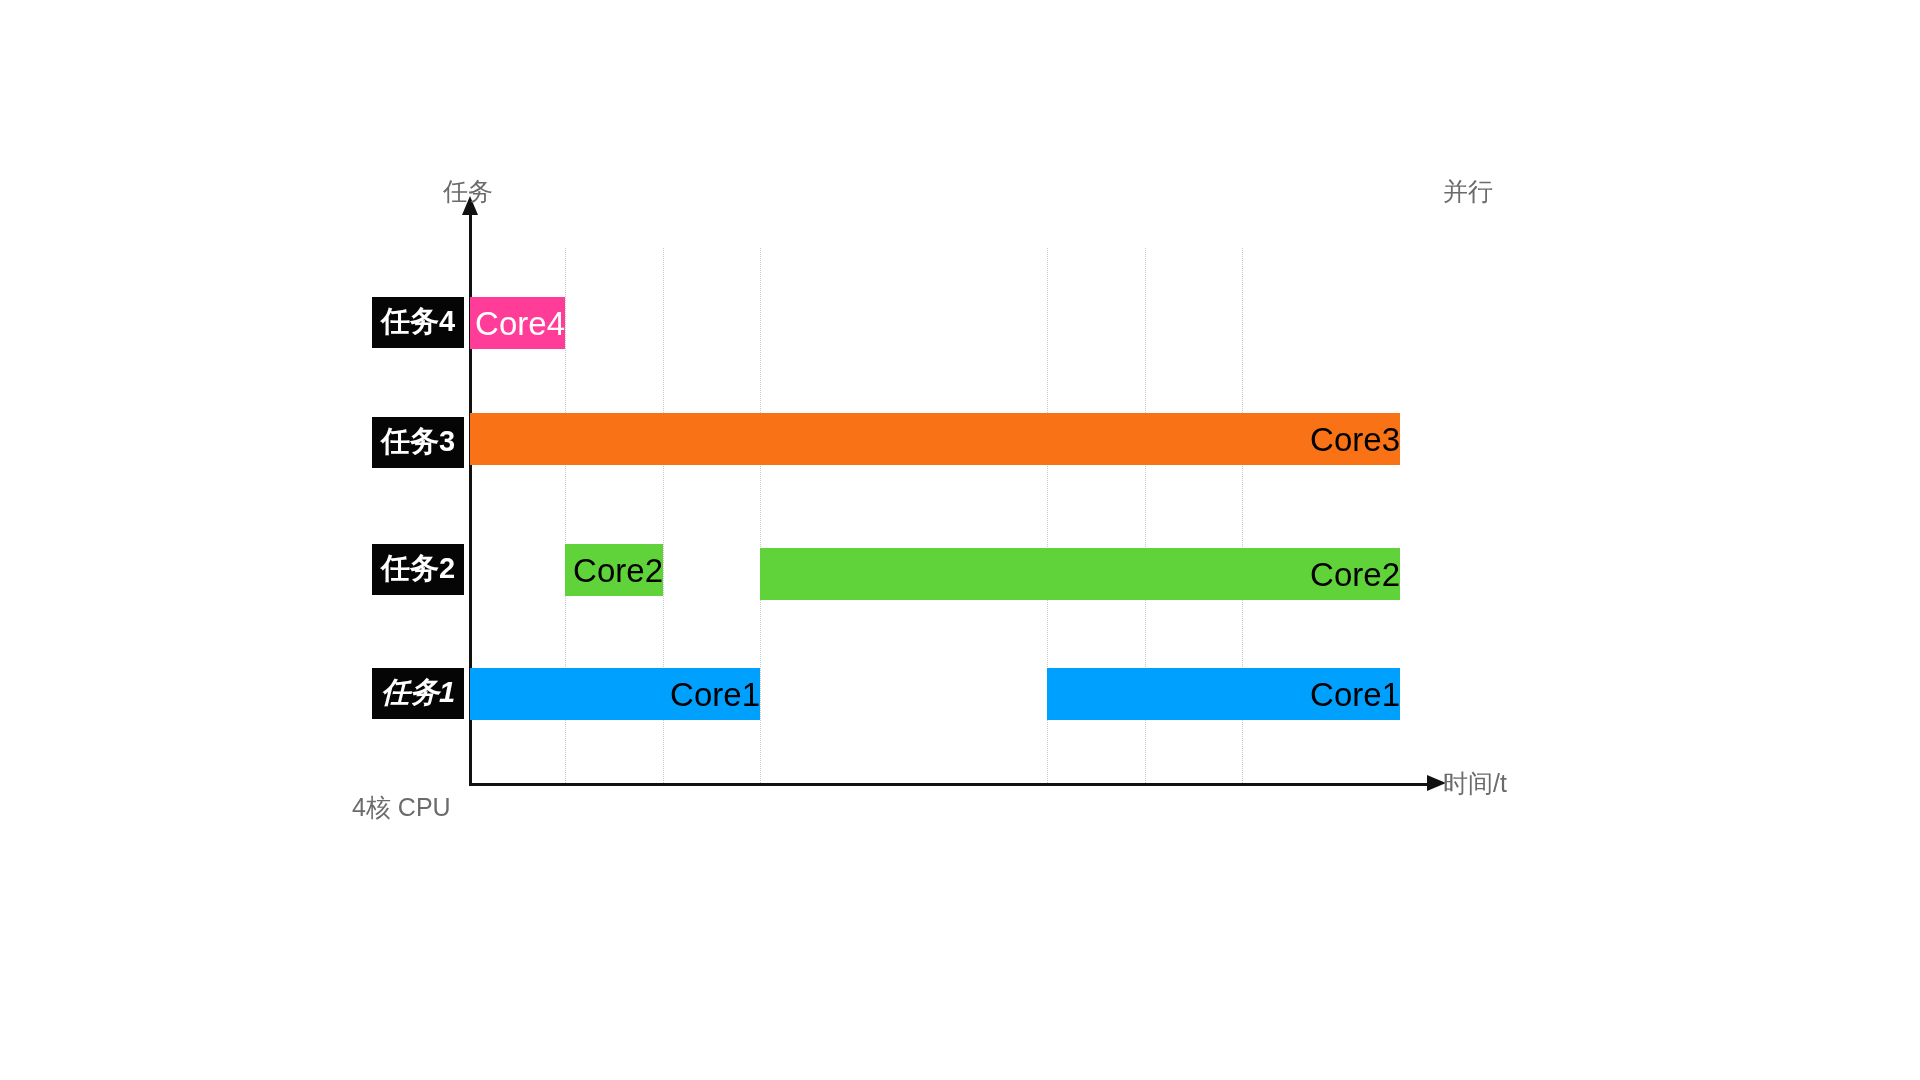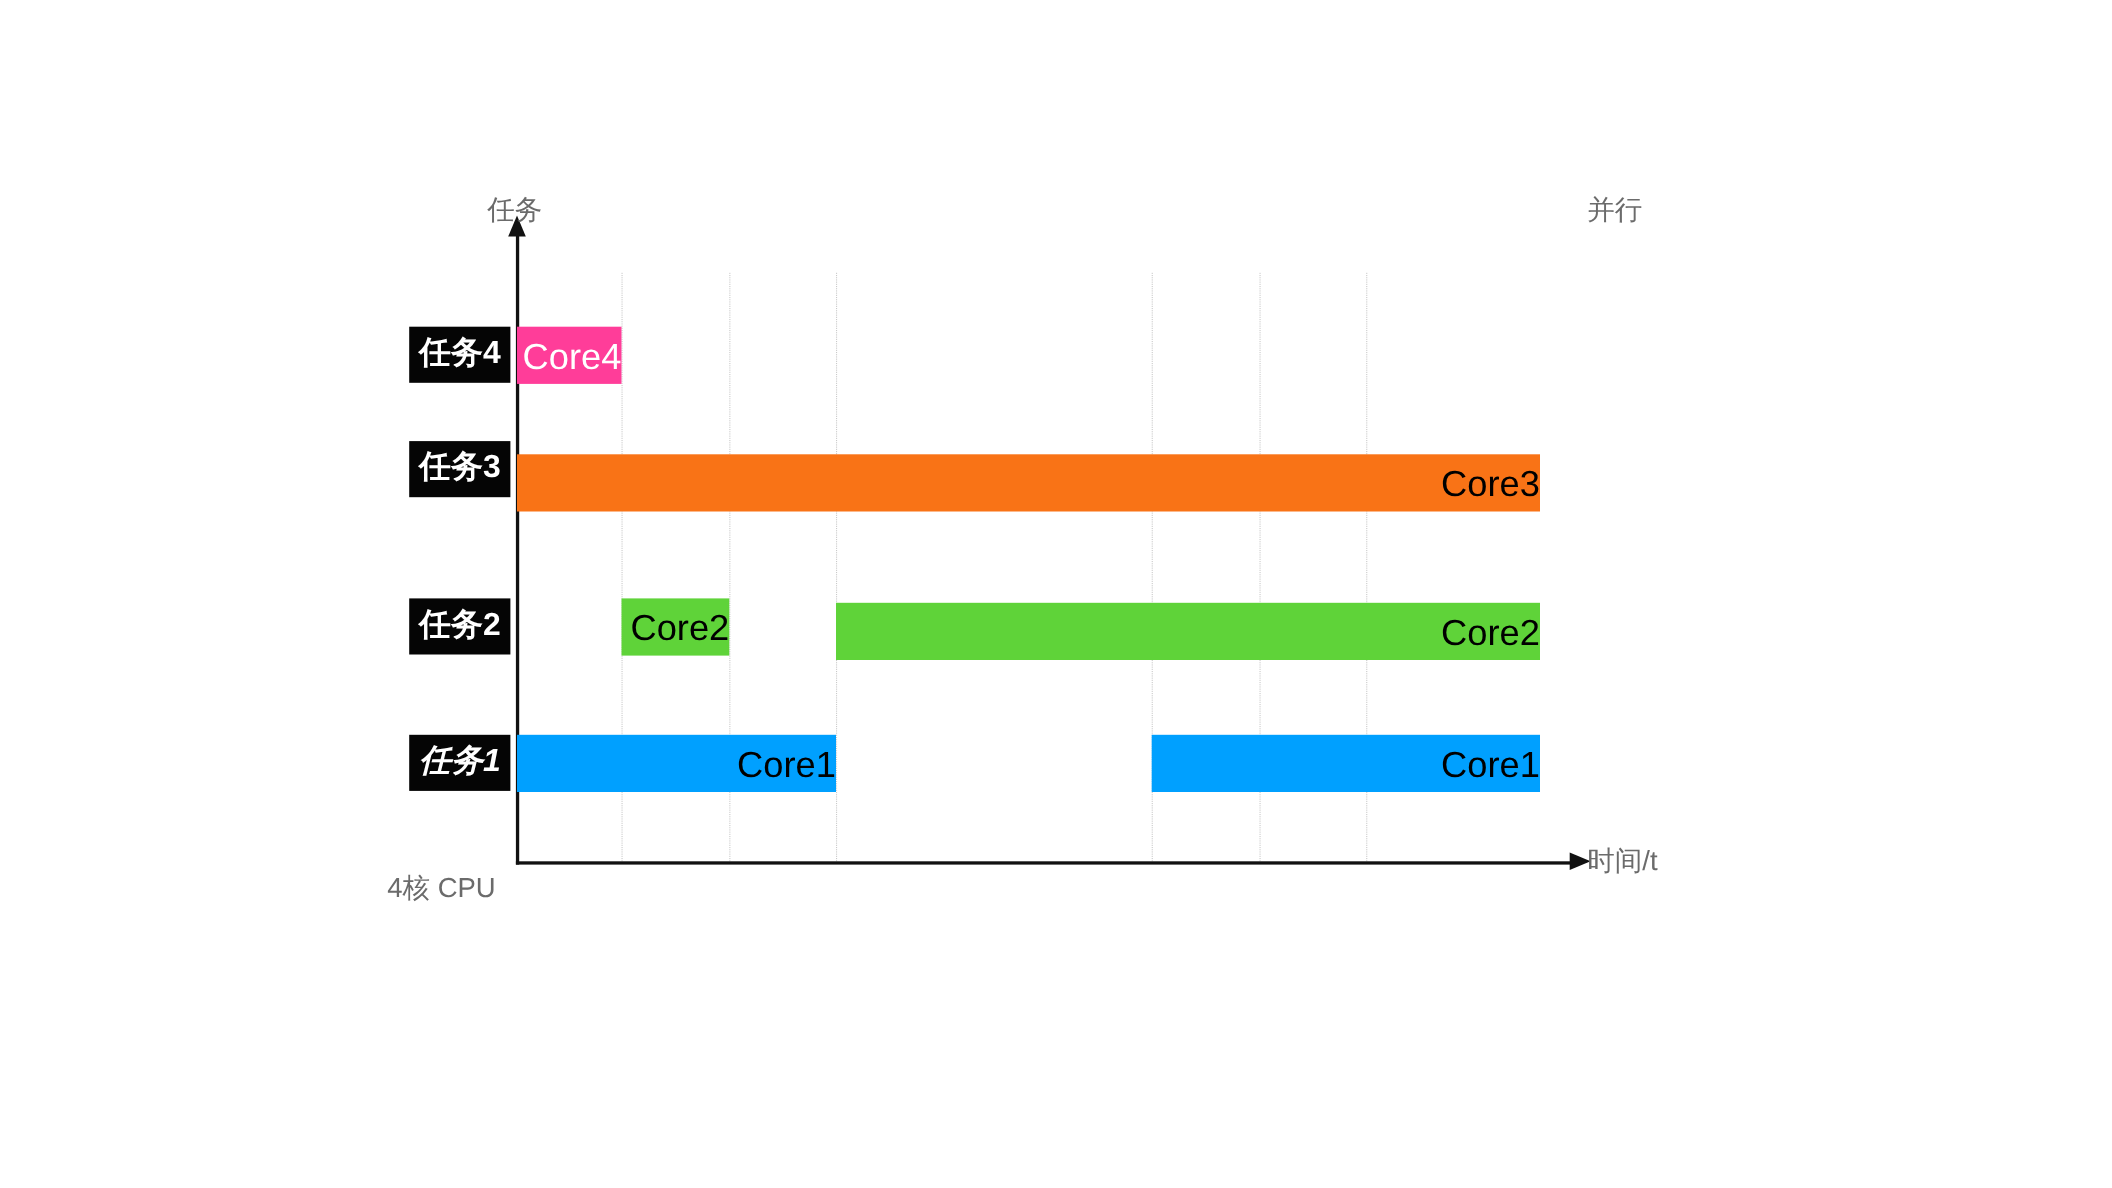--- a/index.html
+++ b/index.html
@@ -129,21 +129,21 @@
   <div class="arrow-up"></div>
   <div class="arrow-right"></div>
 
   <div class="axis-caption" id="y-axis-label">任务</div>
   <div class="axis-caption" id="x-axis-label">时间/t</div>
   <div class="axis-caption" id="parallel-label">并行</div>
   <div class="axis-caption" id="cpu-label">4核 CPU</div>
 
   <div id="task-tags">
       <div class="task-tag" style="left: 372px; top: 297px;">任务4</div>
-      <div class="task-tag" style="left: 372px; top: 401px;">任务3</div>
+      <div class="task-tag" style="left: 372px; top: 417px;">任务3</div>
       <div class="task-tag" style="left: 372px; top: 544px;">任务2</div>
       <div class="task-tag" style="left: 372px; top: 668px; font-style: italic;">任务1</div>
     </div>
 
   <div id="bars">
       <div class="bar" style="left: 470px; top: 297px; width: 95px; height: 52px; background: rgb(255, 61, 153);">
         <span class="bar-label" style="color: rgb(255, 255, 255);">Core4</span>
       </div>
       <div class="bar" style="left: 470px; top: 413px; width: 930px; height: 52px; background: #f97316;">
         <span class="bar-label" style="color: rgb(0, 0, 0);">Core3</span>

